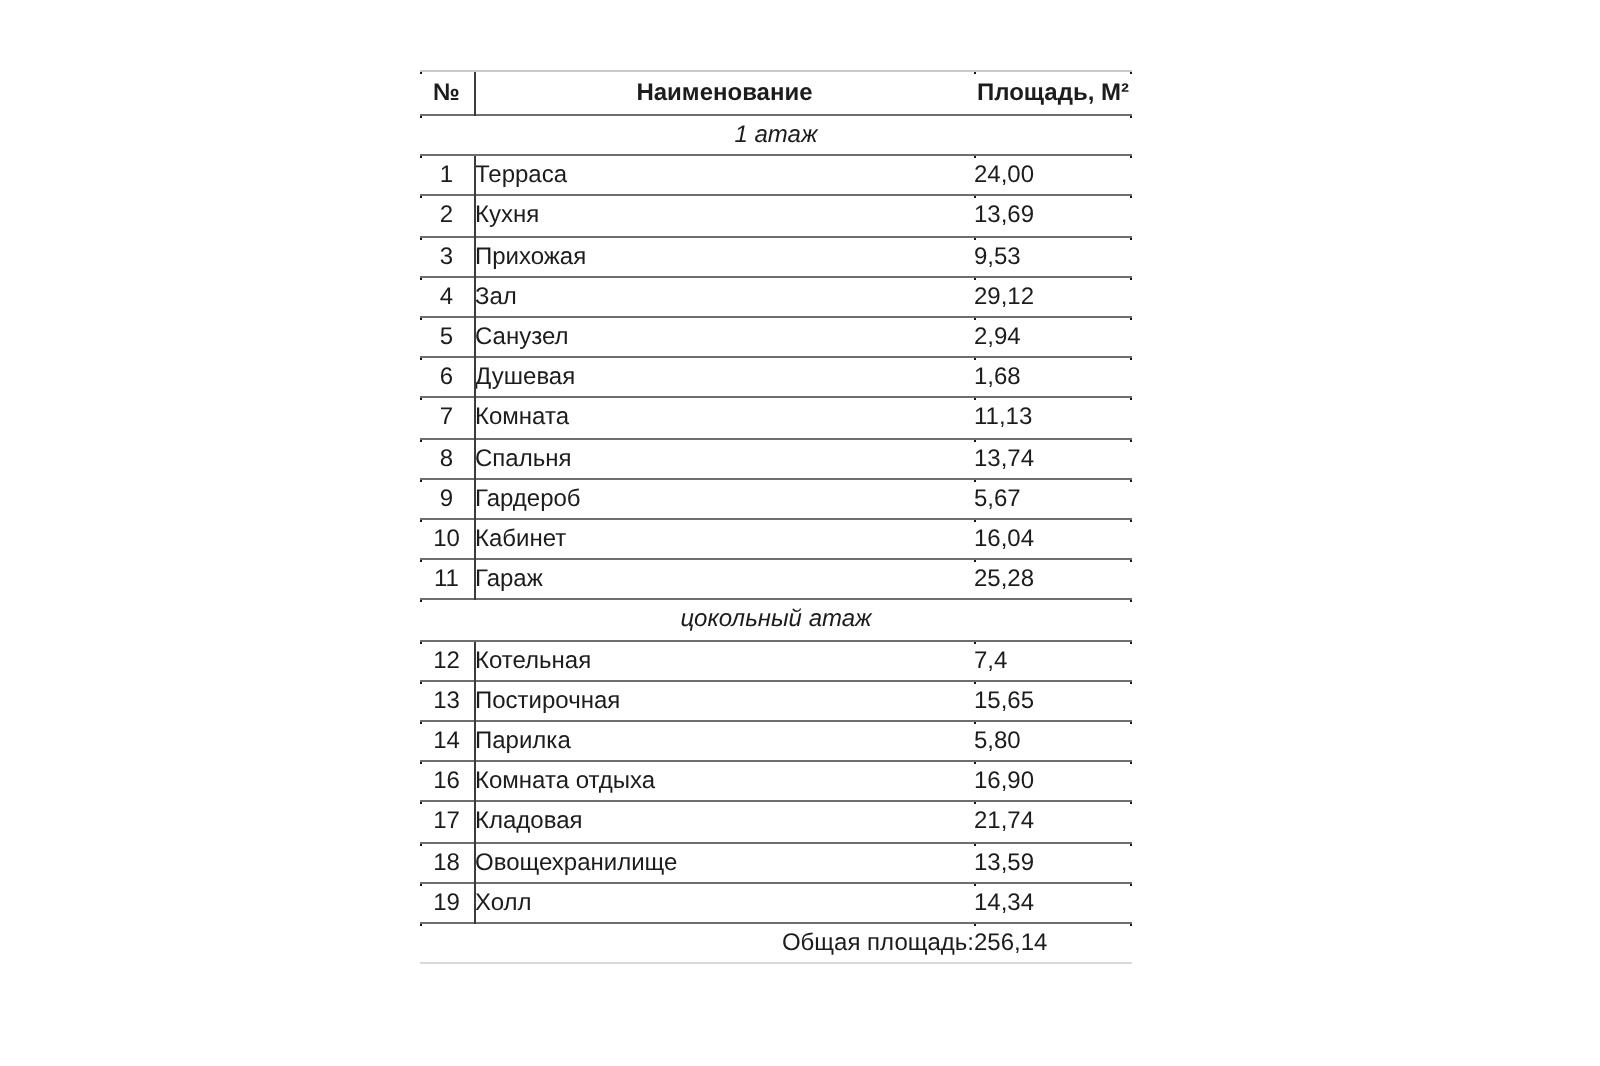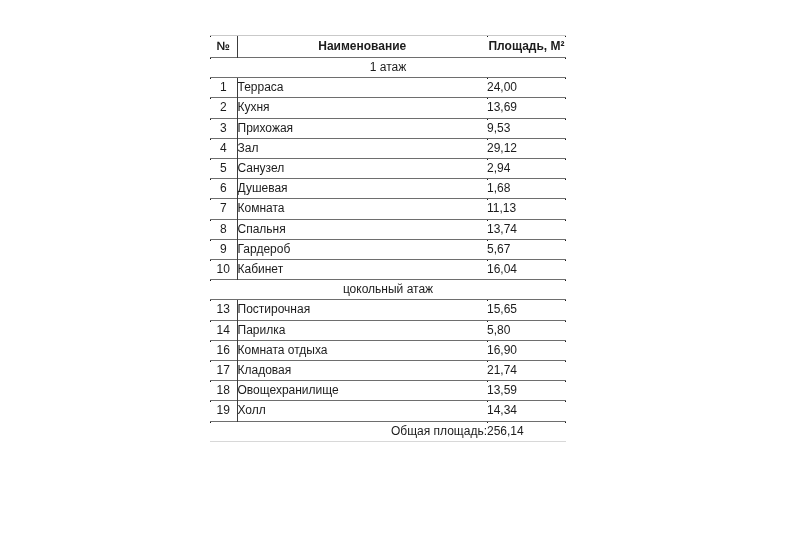--- a/index.html
+++ b/index.html
@@ -46,20 +46,21 @@
   .c-name {
     text-align: left;
     padding-left: 7px;
     border-left: 1px solid var(--vline, #3c3c3c);
   }
   th.c-name { text-align: center; padding-left: 0; }
   .c-area { }
   .section-cell {
     text-align: center;
     font-weight: bold;
+    font-style: italic;
   }
   .total-label {
     text-align: right;
     padding-right: 8px;
   }
   .area-table tbody tr:last-child td {
     border-bottom: 1px solid #d8d8d8;
   }
   
   .area-table tr > *:first-child::before,
@@ -147,21 +148,31 @@
           <td class="c-num">9</td>
           <td class="c-name">Гардероб</td>
           <td class="c-area">5,67</td>
         </tr>
         <tr>
           <td class="c-num">10</td>
           <td class="c-name">Кабинет</td>
           <td class="c-area">16,04</td>
         </tr>
         <tr>
+          <td class="c-num">11</td>
+          <td class="c-name">Гараж</td>
+          <td class="c-area">25,28</td>
+        </tr>
+        <tr>
           <td class="section-cell" colspan="3">цокольный атаж</td>
+        </tr>
+        <tr>
+          <td class="c-num">12</td>
+          <td class="c-name">Котельная</td>
+          <td class="c-area">7,4</td>
         </tr>
         <tr>
           <td class="c-num">13</td>
           <td class="c-name">Постирочная</td>
           <td class="c-area">15,65</td>
         </tr>
         <tr>
           <td class="c-num">14</td>
           <td class="c-name">Парилка</td>
           <td class="c-area">5,80</td>

